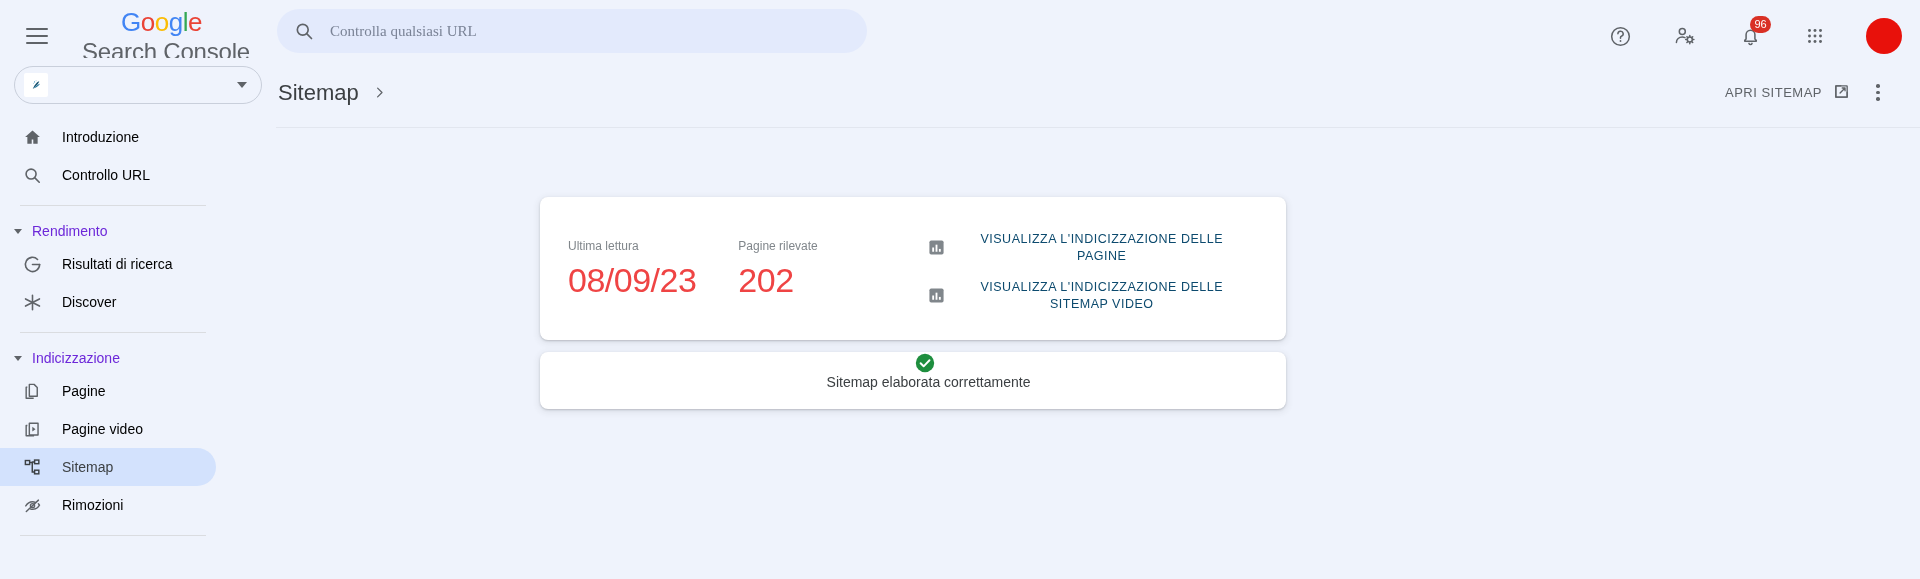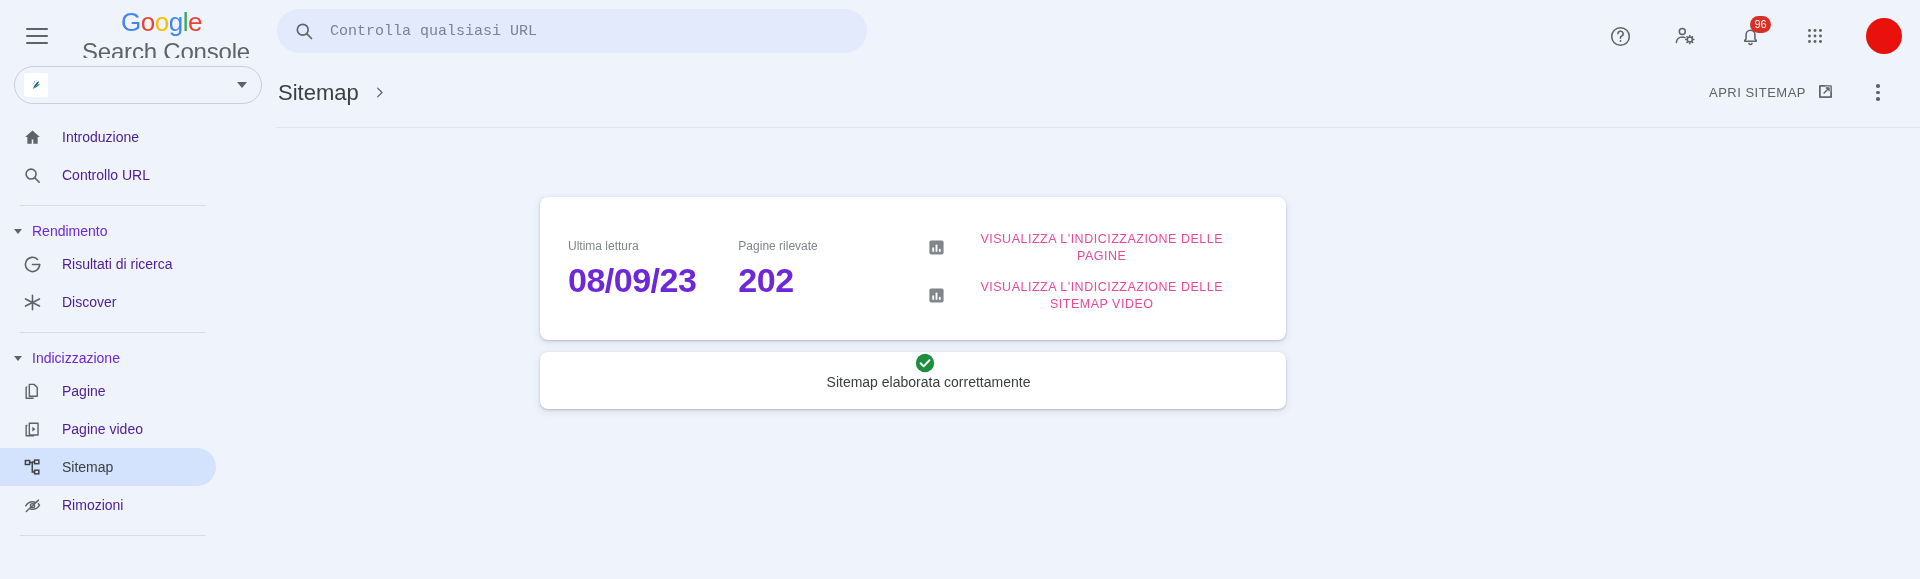--- a/index.html
+++ b/index.html
@@ -81,21 +81,21 @@
   .searchwrap .sicon {
     margin-left: 17px;
     margin-right: 16px;
     flex: 0 0 auto;
     display: flex;
   }
   .search-input {
     border: none;
     outline: none;
     background: transparent;
-    font-family: Liberation Mono, monospace;
+    font-family: Liberation Serif, serif;
     font-size: 15px;
     color: #737373;
     width: 500px;
   }
   .search-input::placeholder { color: #7a8396; }
 
   .topright {
     position: absolute;
     right: 18px;
     top: 0;
@@ -200,21 +200,21 @@
   .nav-ico {
     width: 24px; height: 24px;
     display: flex;
     align-items: center;
     justify-content: center;
     flex: 0 0 auto;
   }
   .nav-label {
     margin-left: 18px;
     font-size: 14px;
-    color: #4c1d95;
+    color: #000000;
     white-space: nowrap;
   }
   .nav-divider {
     height: 1px;
     background: #dadce0;
     margin: 11px 70px 11px 20px;
   }
   .nav-group {
     display: flex;
     align-items: center;
@@ -269,21 +269,21 @@
   }
   .bc-current {
     font-size: 14px;
     color: #5f6368;
   }
   .header-actions {
     position: absolute;
     right: 22px;
     display: flex;
     align-items: center;
-    gap: 16px;
+    gap: 0;
   }
   .open-sitemap {
     display: flex;
     align-items: center;
     gap: 11px;
     font-size: 13px;
     letter-spacing: 0.5px;
     color: #5f6368;
     cursor: pointer;
     padding: 8px 8px;
@@ -335,22 +335,22 @@
   }
   .stat { display: flex; flex-direction: column; }
   .stat-label {
     font-size: 12px;
     color: #80868b;
     line-height: 15px;
     max-width: 92px;
   }
   .stat-value {
     font-size: 34px;
-    color: #6d28d9;
-    font-weight: 700;
+    color: #ef4444;
+    font-weight: 400;
     line-height: 44px;
     margin-top: 4px;
     letter-spacing: -0.5px;
   }
   .stat-date { margin-right: 42px; }
   .stat-pages { margin-right: 48px; }
 
   .card-actions {
     margin-left: 62px;
     display: flex;
@@ -371,21 +371,21 @@
     width: 18px; height: 18px;
     flex: 0 0 auto;
     display: flex;
     align-items: center;
     justify-content: center;
   }
   .action-text {
     margin-left: 16px;
     font-size: 12.5px;
     letter-spacing: 0.5px;
-    color: #ec4899;
+    color: #0c4a6e;
     text-align: center;
     line-height: 17px;
     max-width: 280px;
   }
 
   .status-card {
     left: 264px;
     top: 224px;
     width: 746px;
     height: 57px;

